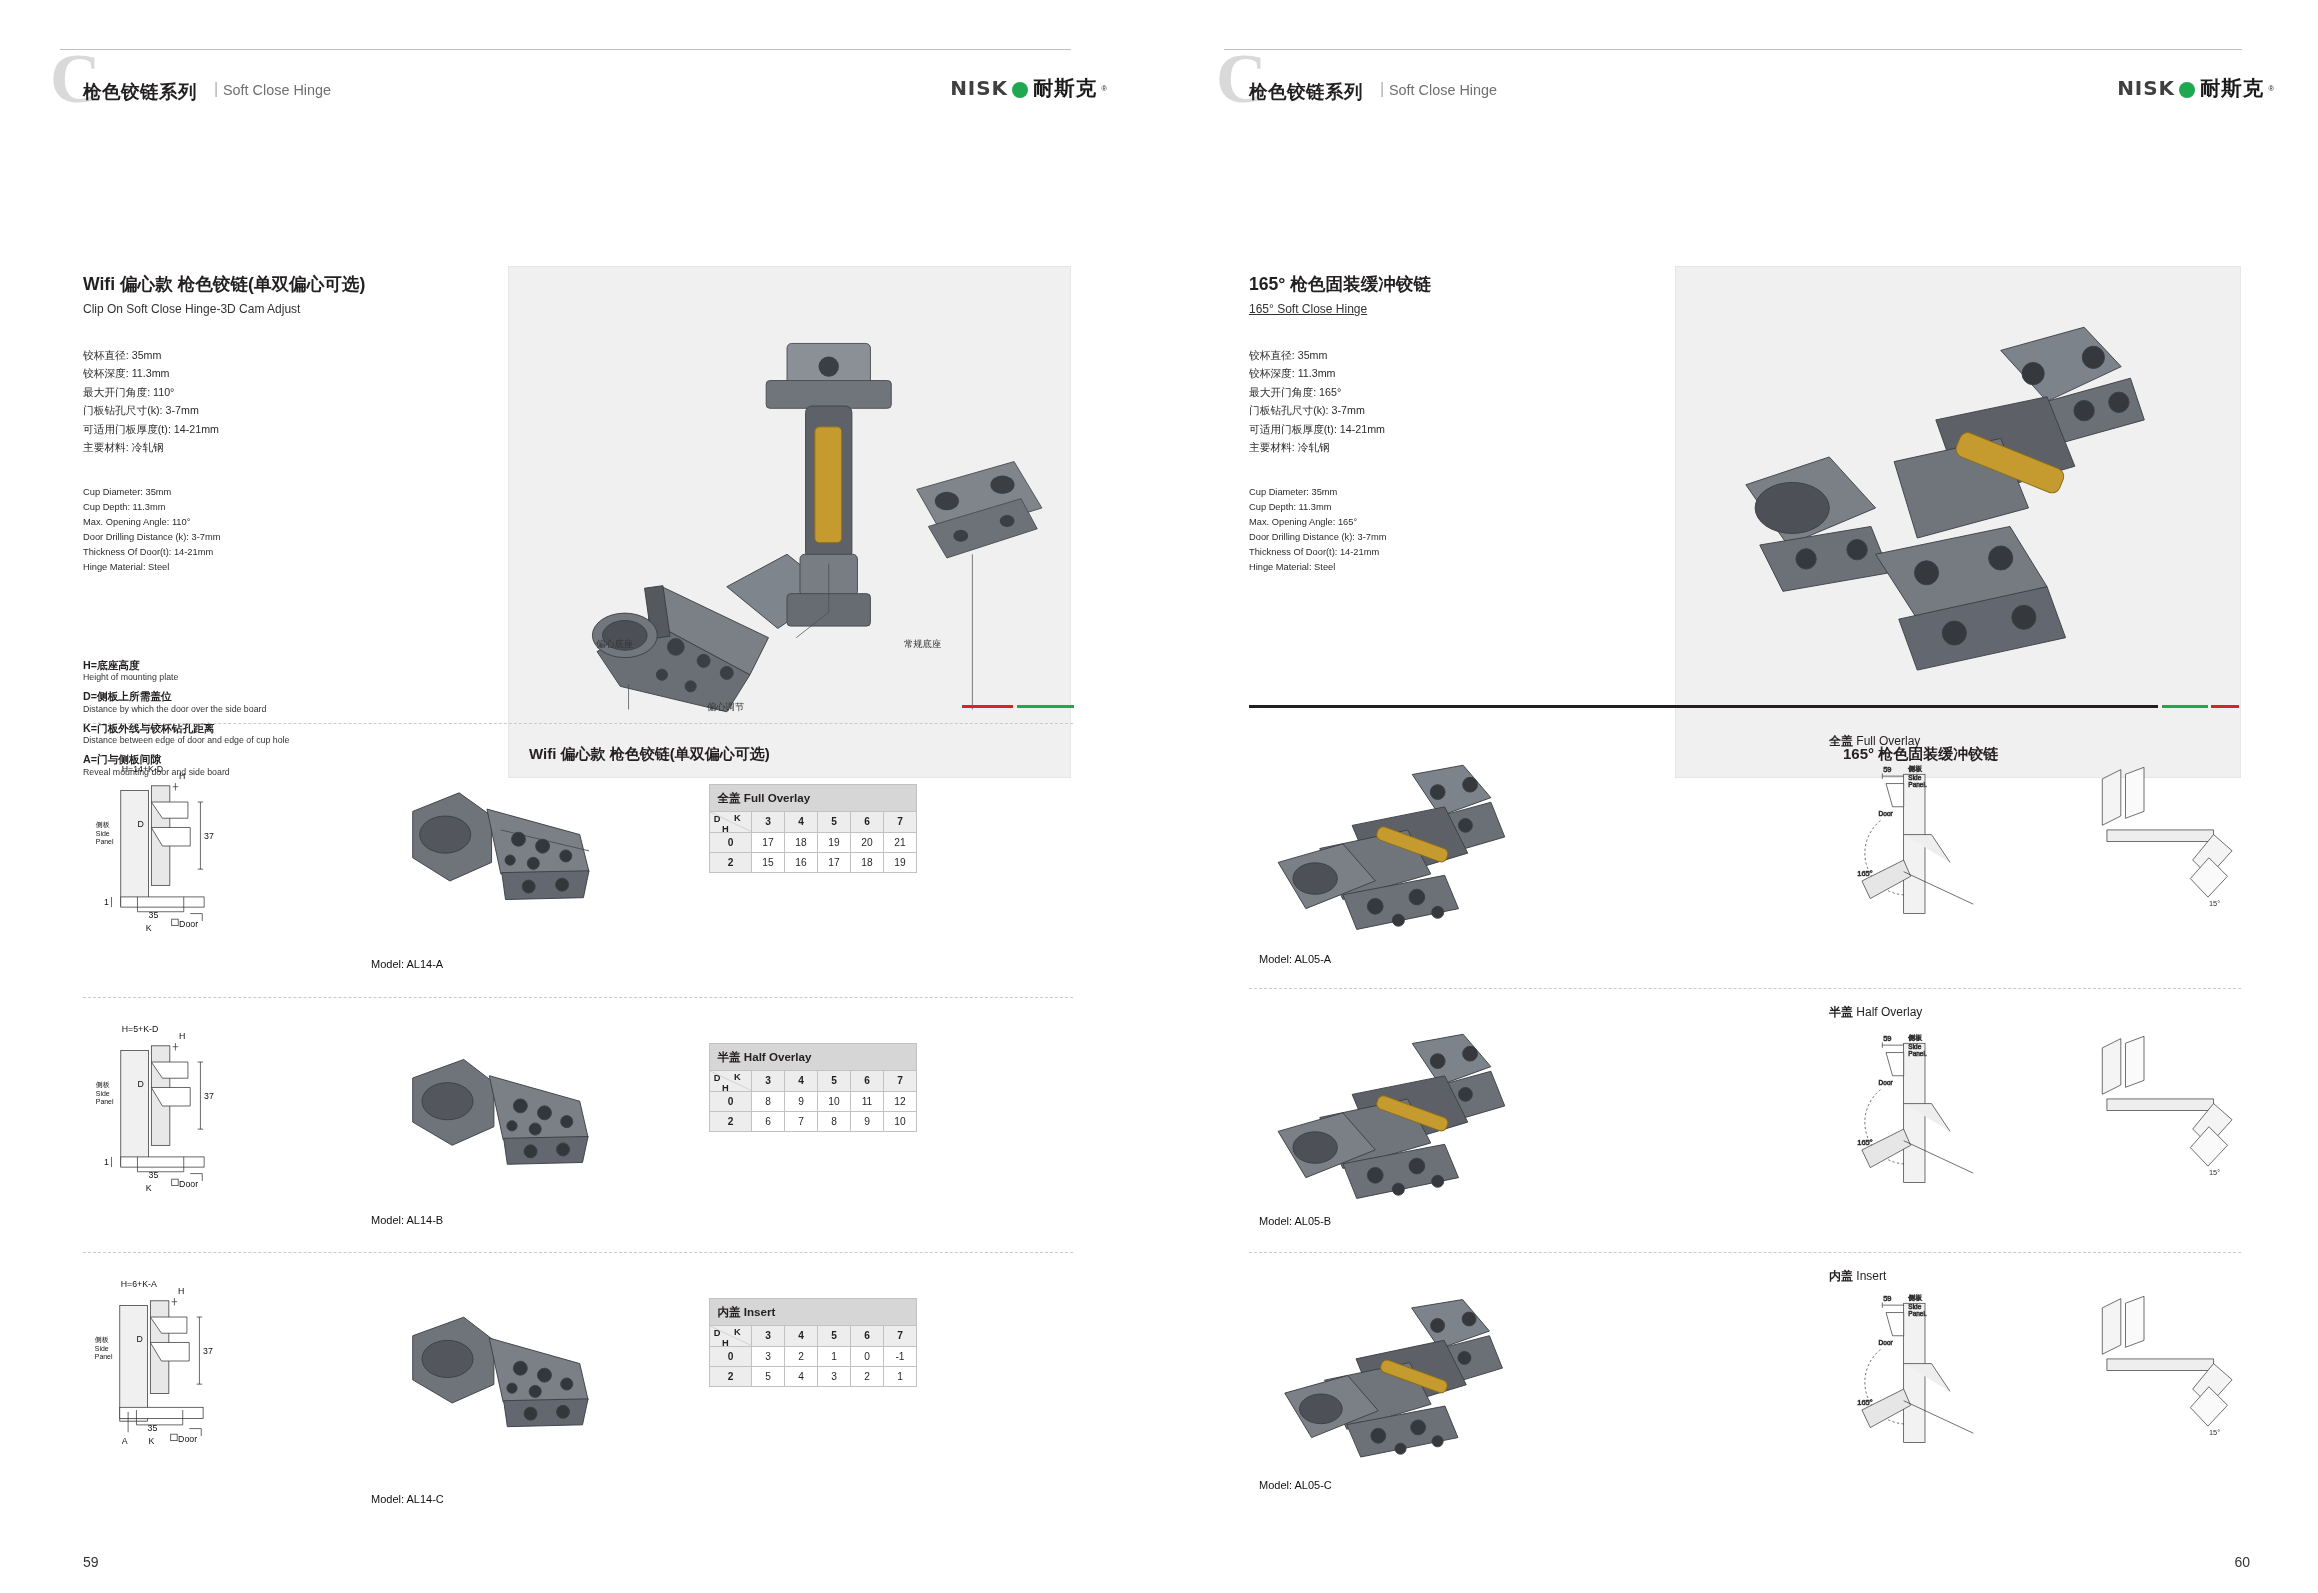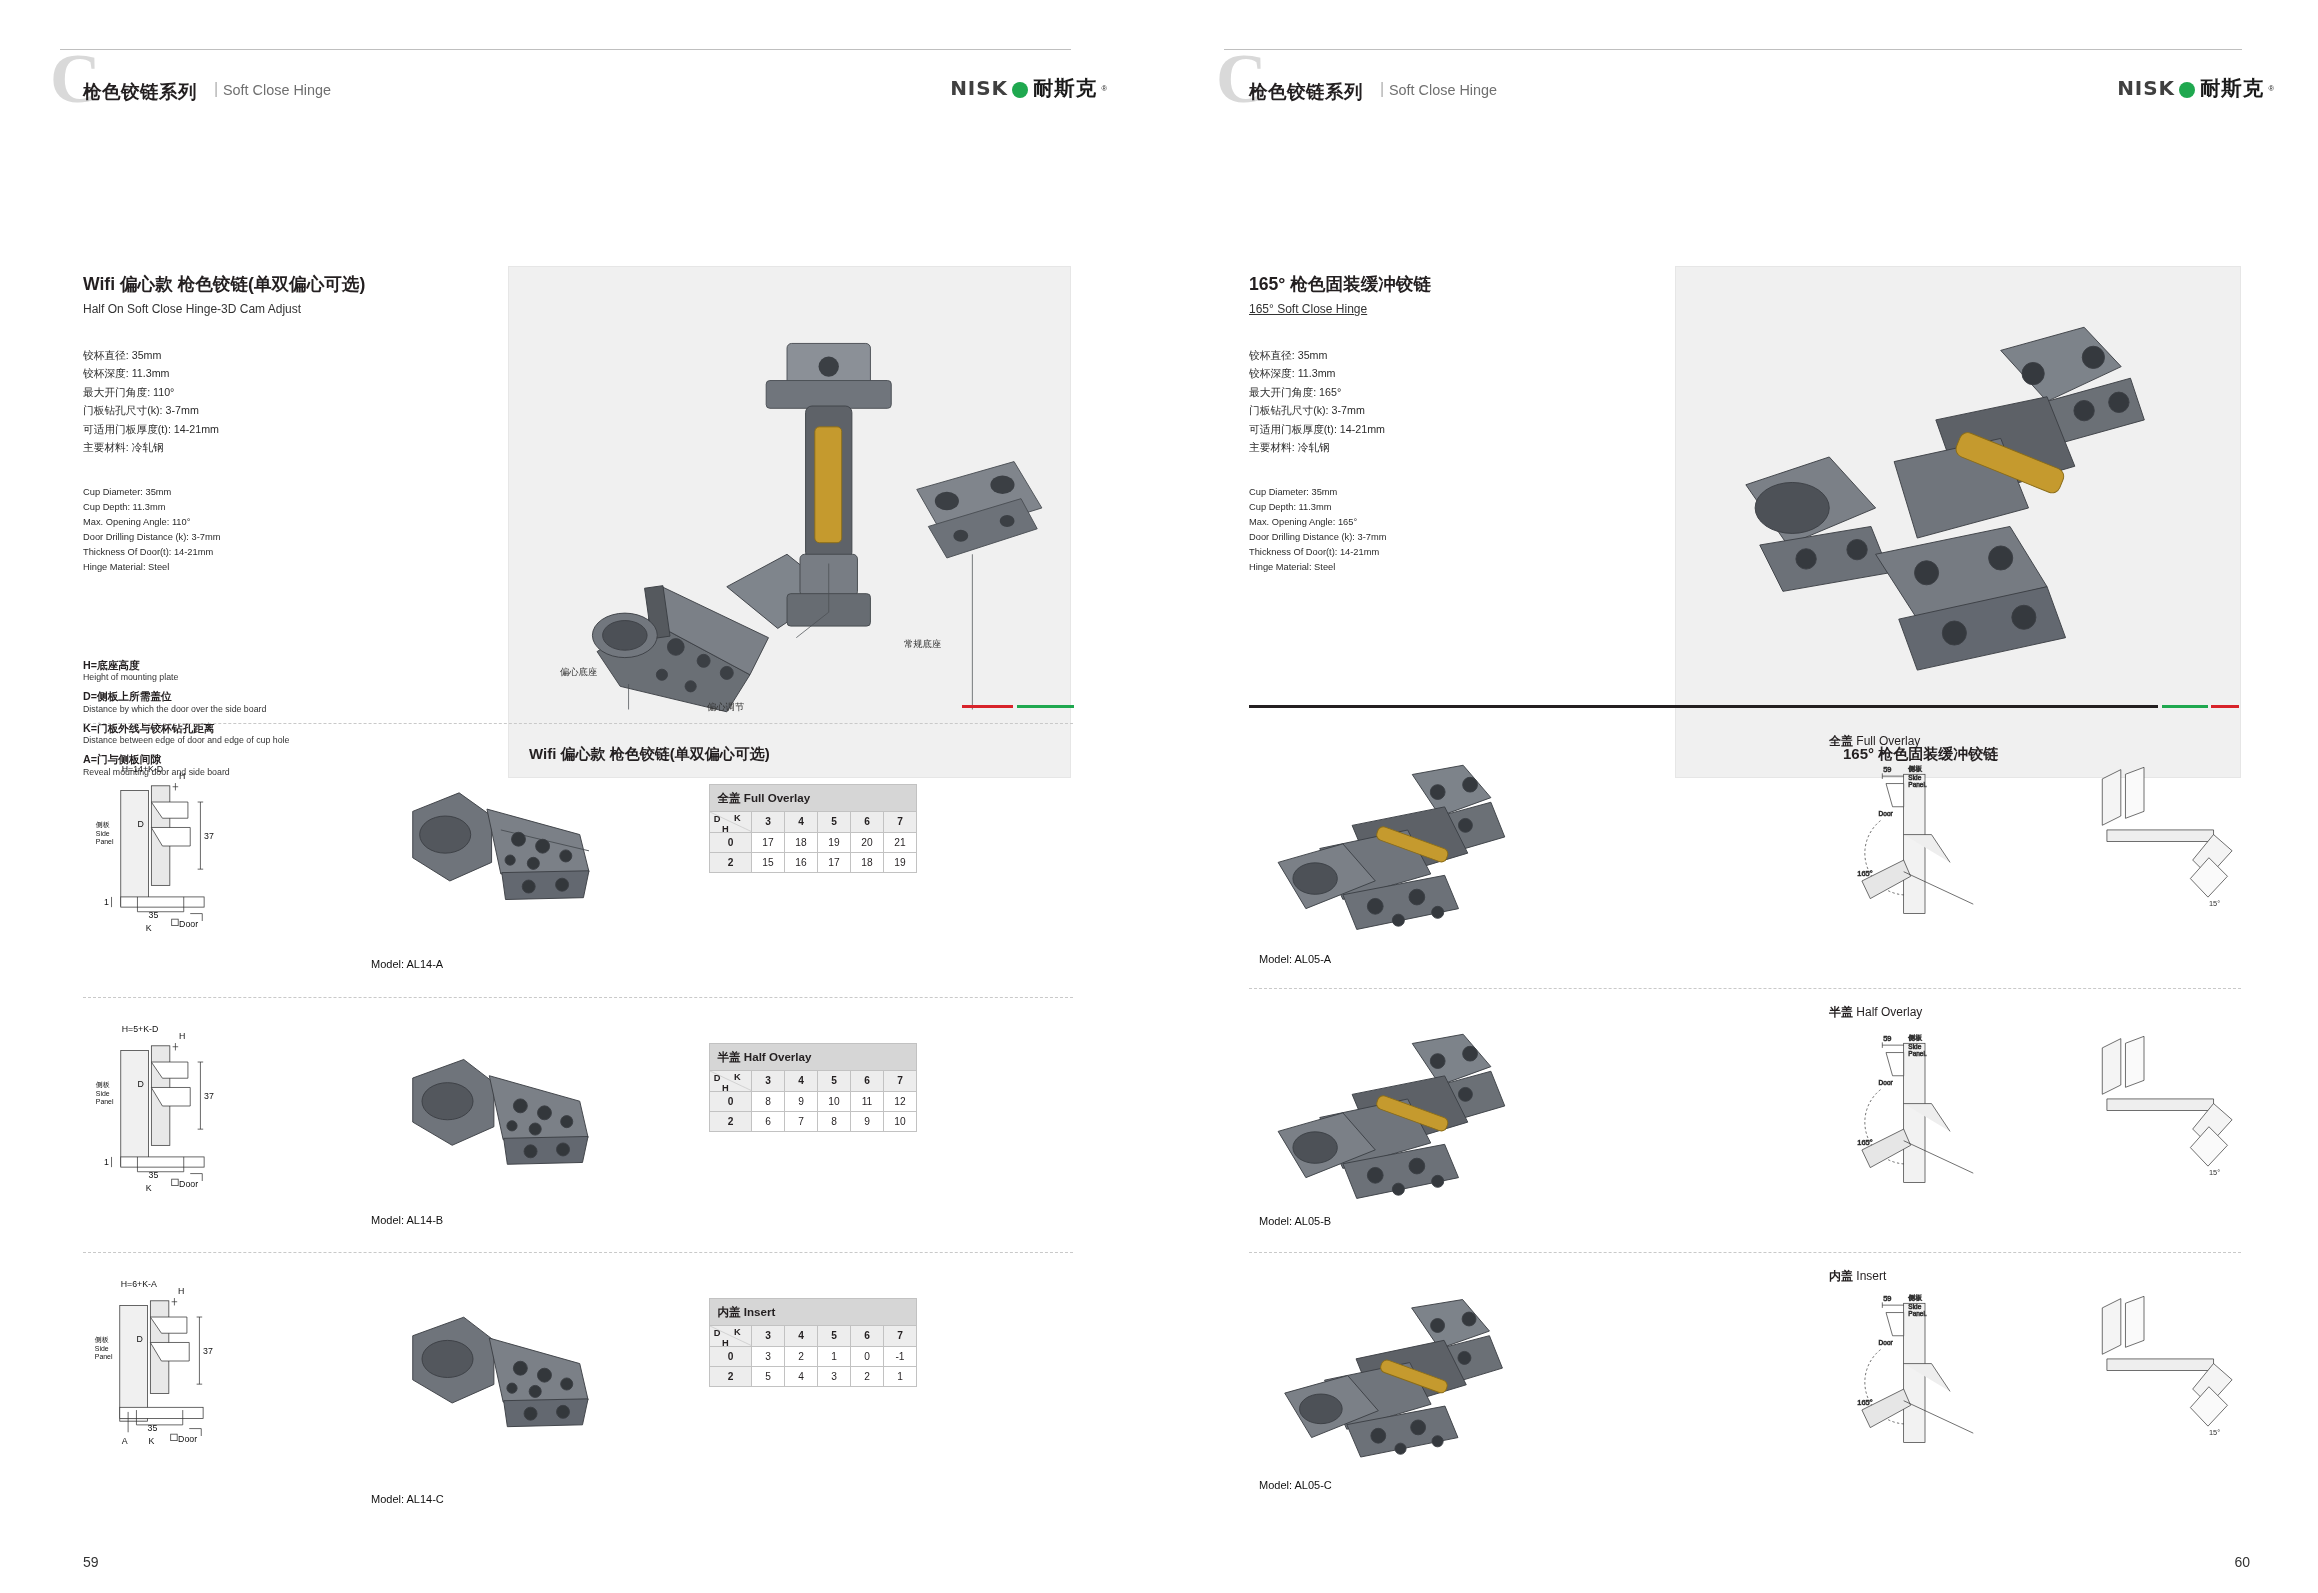--- a/index.html
+++ b/index.html
@@ -109,21 +109,21 @@
       <div class="logo">
         <span class="n">NISK</span>
         <span class="dot"></span>
         <span class="cn">耐斯克</span>
         <span class="reg">®</span>
       </div>
     </div>
 
     <div class="prod">
       <div class="prod-title" style="left:83px; top:179px;">Wifi 偏心款 枪色铰链(单双偏心可选)</div>
-      <div class="prod-title-en" style="left:83px; top:209px;">Half On Soft Close Hinge-3D Cam Adjust</div>
+      <div class="prod-title-en" style="left:83px; top:209px;">Clip On Soft Close Hinge-3D Cam Adjust</div>
       <div class="spec" style="left:83px; top:253px;">铰杯直径: 35mm
 铰杯深度: 11.3mm
 最大开门角度: 110°
 门板钻孔尺寸(k): 3-7mm
 可适用门板厚度(t): 14-21mm
 主要材料: 冷轧钢</div>
       <div class="spec-en" style="left:83px; top:392px;">Cup Diameter: 35mm
 Cup Depth: 11.3mm
 Max. Opening Angle: 110°
 Door Drilling Distance (k): 3-7mm
@@ -178,21 +178,21 @@
             <ellipse cx="1075" cy="548" rx="16" ry="13" fill="#3b3f44"></ellipse>
           </g>
 
           <g stroke="#4a4e53" stroke-width="1.6" fill="none">
             <path d="M258 900 L258 955"></path>
             <path d="M690 640 L690 745 L620 800"></path>
             <path d="M1000 620 L1000 955"></path>
           </g>
         </svg>
       </div>
-      <div class="photo-lab" style="left:560px; top:545px;margin-top:28px;">偏心底座</div>
+      <div class="photo-lab" style="left:596px; top:545px;">偏心底座</div>
       <div class="photo-lab" style="left:904px; top:545px;">常规底座</div>
       <div class="photo-lab" style="left:707px; top:608px;">偏心调节</div>
       <div class="photo-cap" style="left:529px; top:652px;">Wifi 偏心款 枪色铰链(单双偏心可选)</div>
     </div>
 
     <div class="rule" style="left:962px; top:705px; width:111px;">
       <div class="r" style="width:51px;"></div>
       <div class="g" style="left:55px; width:57px;"></div>
     </div>
     <div class="dashed" style="left:83px; top:723px; width:990px;"></div>

